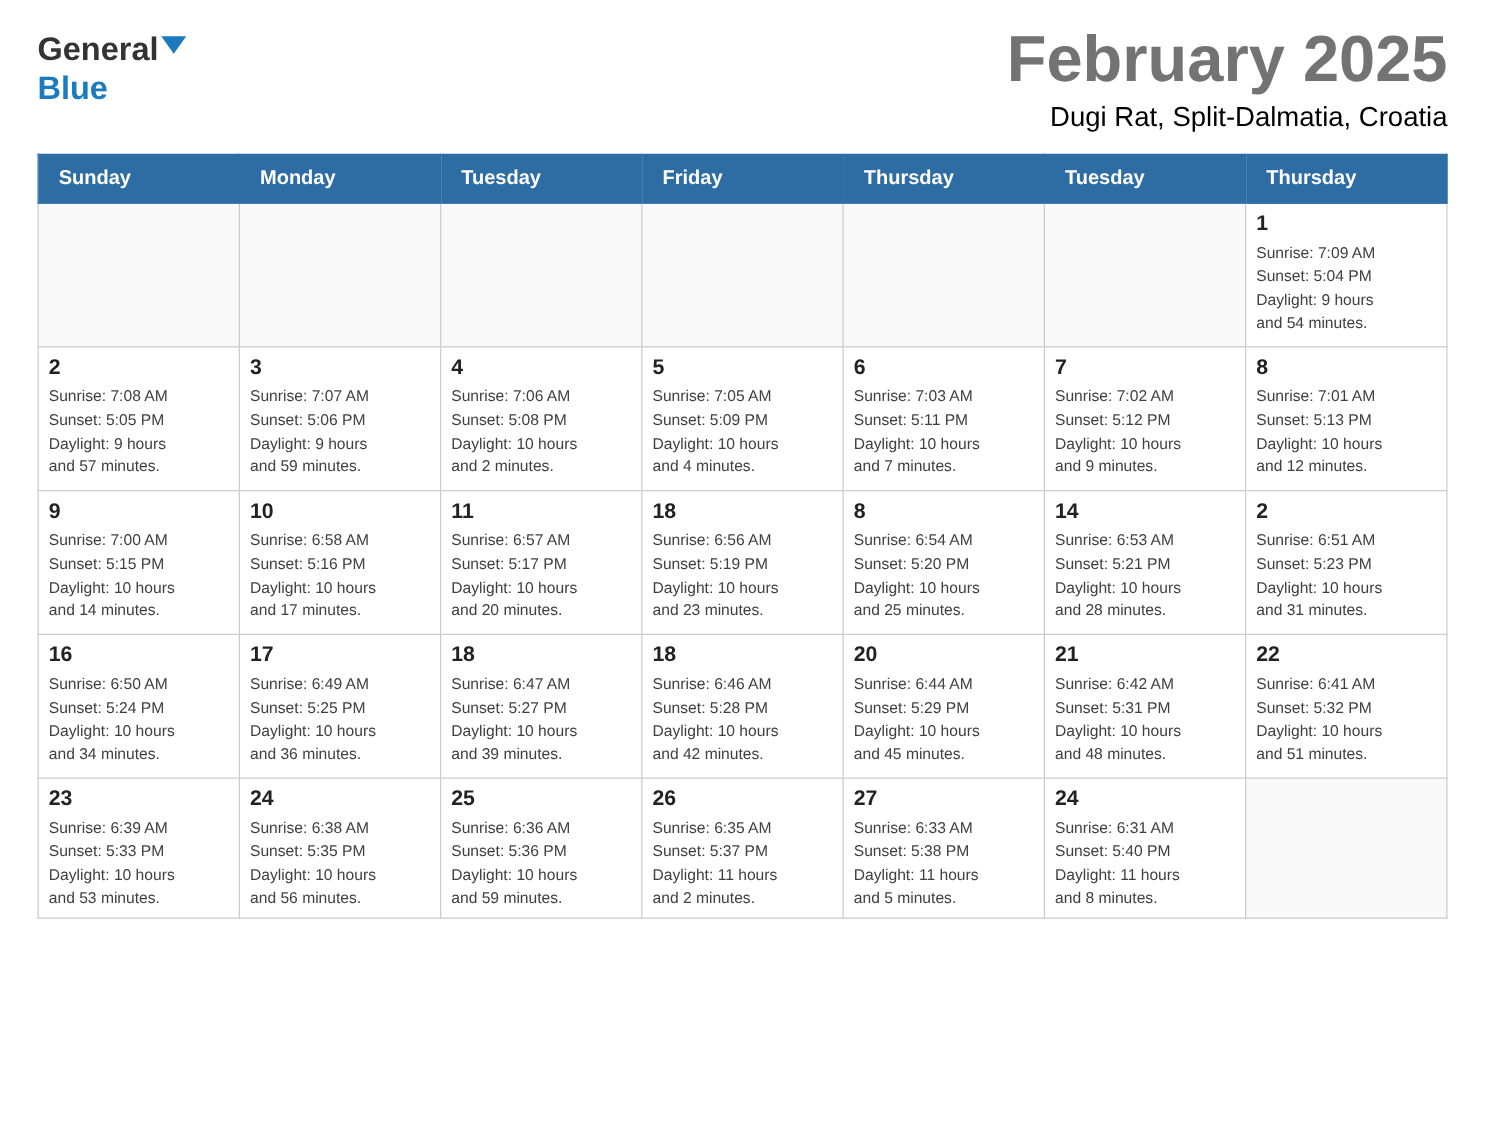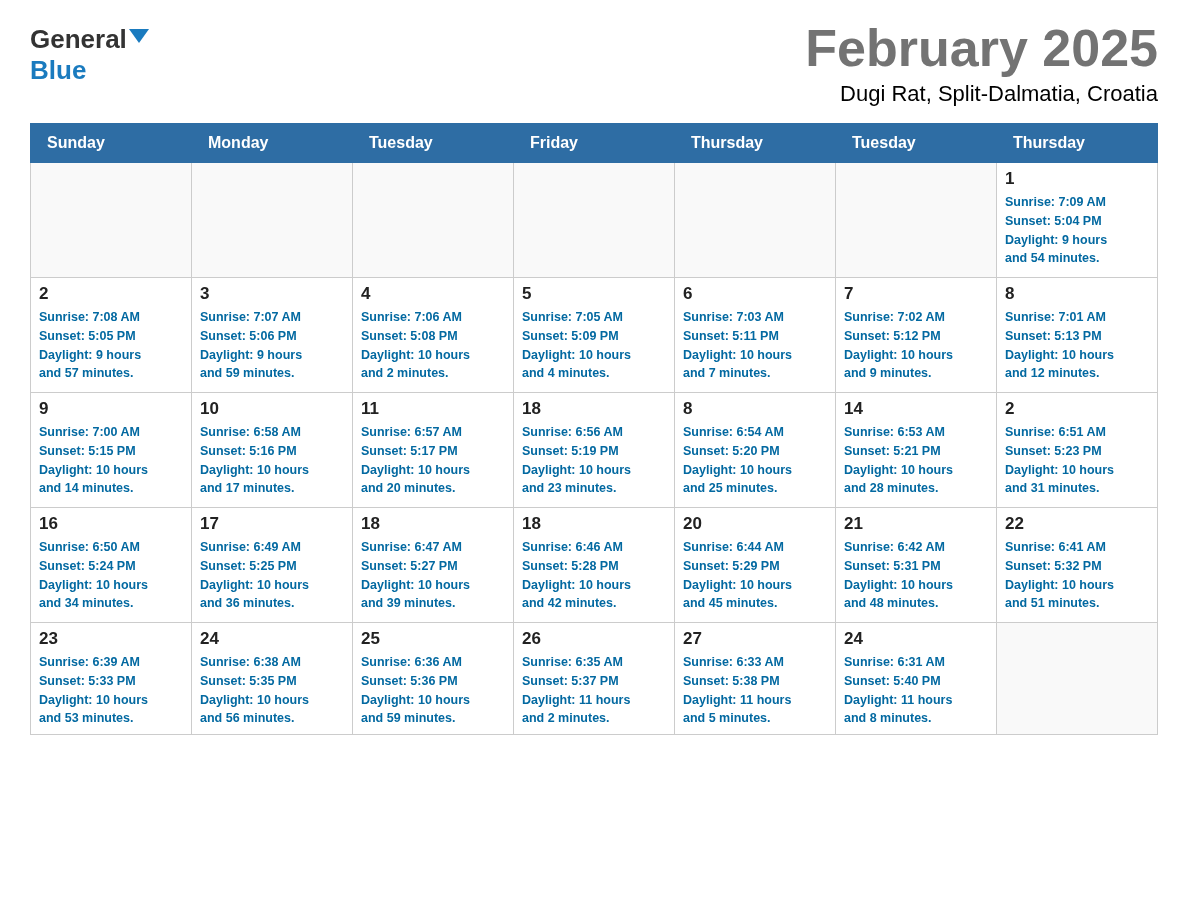--- a/index.html
+++ b/index.html
@@ -94,23 +94,22 @@
     }
     .day-number {
       font-size: 17px;
       font-weight: bold;
       color: #222;
       margin-bottom: 4px;
       display: block;
     }
     .day-info {
       font-size: 12.5px;
-      color: #0369a1;
+      color: #404040;
       line-height: 1.5;
-      font-weight: bold;
     }
     .calendar tbody tr:last-child td {
       height: 105px;
     }
   </style>
 </head>
 <body>
 
 <div class="header">
   <div class="logo">

